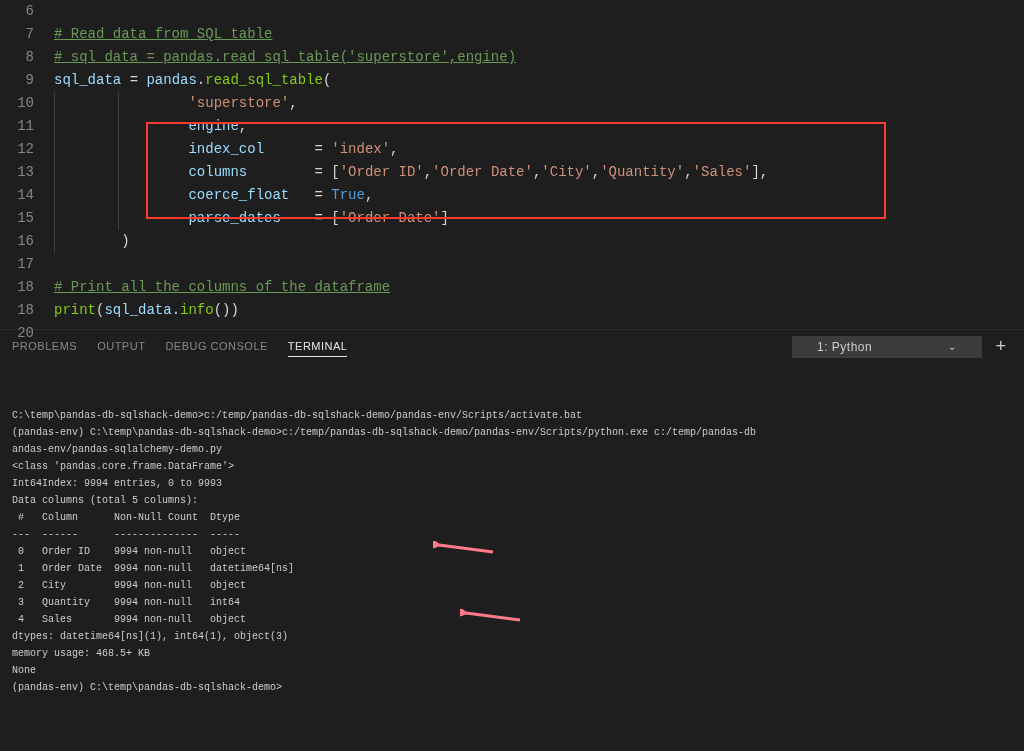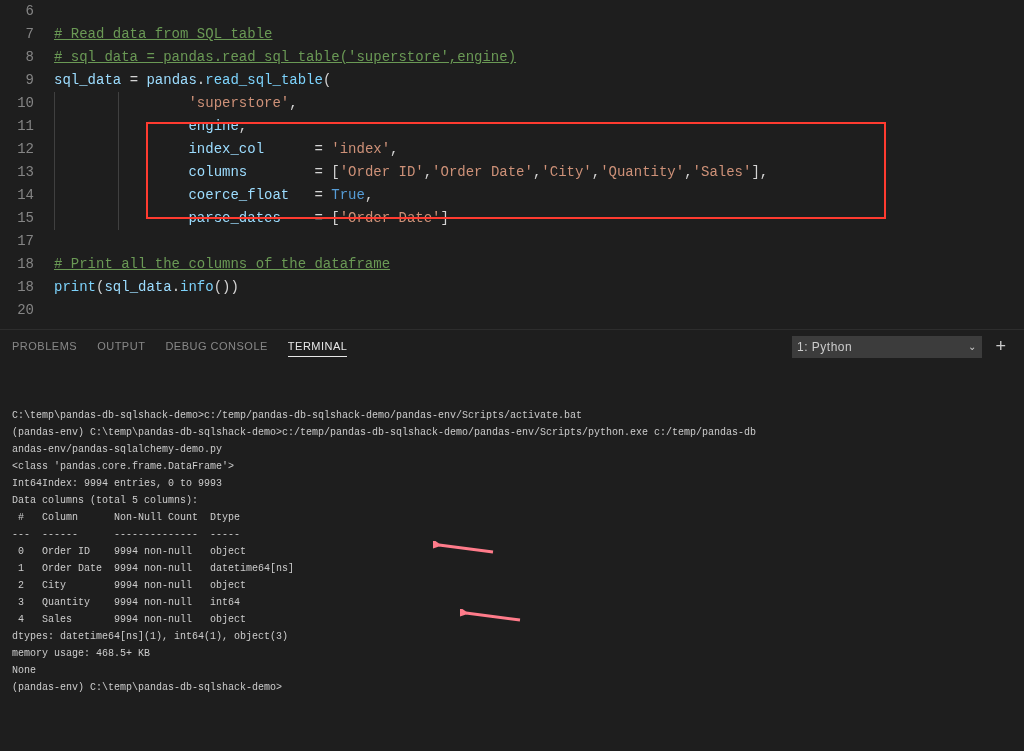--- a/index.html
+++ b/index.html
@@ -27,21 +27,21 @@
     padding-right: 20px;
     color: #858585;
     user-select: none;
   }
   .code {
     flex: 1;
     position: relative;
   }
   .c-comment { color: #6a9955; text-decoration: underline; }
   .c-ident   { color: #9cdcfe; }
-  .c-func    { color: #7dd3fc; }
+  .c-func    { color: #84cc16; }
   .c-string  { color: #ce9178; }
   .c-keyword { color: #569cd6; }
   .c-punct   { color: #d4d4d4; }
   .c-param   { color: #9cdcfe; }
 
   .redbox {
     position: absolute;
     border: 2px solid #ff3b30;
     pointer-events: none;
     left: 146px;
@@ -78,21 +78,21 @@
     align-items: center;
     gap: 8px;
   }
   .panel-select {
     background: #3c3c3c;
     border: 1px solid #3c3c3c;
     color: #cccccc;
     width: 190px;
     height: 22px;
     font-size: 12px;
-    padding: 0 4px;
+    padding: 0 24px;
     display: flex;
     align-items: center;
     justify-content: space-between;
     font-family: "Segoe UI", Arial, sans-serif;
   }
   .plus-btn {
     color: #cccccc;
     font-size: 18px;
     width: 22px;
     text-align: center;
@@ -134,20 +134,21 @@
       <div class="code-line"><div class="gutter">6</div><div class="code"><span></span></div></div>
       <div class="code-line"><div class="gutter">7</div><div class="code"><span><span class="c-comment"># Read data from SQL table</span></span></div></div>
       <div class="code-line"><div class="gutter">8</div><div class="code"><span><span class="c-comment"># sql_data = pandas.read_sql_table('superstore',engine)</span></span></div></div>
       <div class="code-line"><div class="gutter">9</div><div class="code"><span><span class="c-ident">sql_data</span> <span class="c-punct">=</span> <span class="c-ident">pandas</span><span class="c-punct">.</span><span class="c-func">read_sql_table</span><span class="c-punct">(</span></span></div></div>
       <div class="code-line"><div class="gutter">10</div><div class="code"><span class="indent-guide" style="left: 0px;"></span><span class="indent-guide" style="left: 64px;"></span><span>                <span class="c-string">'superstore'</span><span class="c-punct">,</span></span></div></div>
       <div class="code-line"><div class="gutter">11</div><div class="code"><span class="indent-guide" style="left: 0px;"></span><span class="indent-guide" style="left: 64px;"></span><span>                <span class="c-ident">engine</span><span class="c-punct">,</span></span></div></div>
       <div class="code-line"><div class="gutter">12</div><div class="code"><span class="indent-guide" style="left: 0px;"></span><span class="indent-guide" style="left: 64px;"></span><span>                <span class="c-param">index_col</span>      <span class="c-punct">=</span> <span class="c-string">'index'</span><span class="c-punct">,</span></span></div></div>
       <div class="code-line"><div class="gutter">13</div><div class="code"><span class="indent-guide" style="left: 0px;"></span><span class="indent-guide" style="left: 64px;"></span><span>                <span class="c-param">columns</span>        <span class="c-punct">= [</span><span class="c-string">'Order ID'</span><span class="c-punct">,</span><span class="c-string">'Order Date'</span><span class="c-punct">,</span><span class="c-string">'City'</span><span class="c-punct">,</span><span class="c-string">'Quantity'</span><span class="c-punct">,</span><span class="c-string">'Sales'</span><span class="c-punct">],</span></span></div></div>
       <div class="code-line"><div class="gutter">14</div><div class="code"><span class="indent-guide" style="left: 0px;"></span><span class="indent-guide" style="left: 64px;"></span><span>                <span class="c-param">coerce_float</span>   <span class="c-punct">=</span> <span class="c-keyword">True</span><span class="c-punct">,</span></span></div></div>
       <div class="code-line"><div class="gutter">15</div><div class="code"><span class="indent-guide" style="left: 0px;"></span><span class="indent-guide" style="left: 64px;"></span><span>                <span class="c-param">parse_dates</span>    <span class="c-punct">= [</span><span class="c-string">'Order Date'</span><span class="c-punct">]</span></span></div></div>
+      <div class="code-line"><div class="gutter">16</div><div class="code"><span class="indent-guide" style="left: 0px;"></span><span>        <span class="c-punct">)</span></span></div></div>
       <div class="code-line"><div class="gutter">17</div><div class="code"><span></span></div></div>
       <div class="code-line"><div class="gutter">18</div><div class="code"><span><span class="c-comment"># Print all the columns of the dataframe</span></span></div></div>
       <div class="code-line"><div class="gutter">18</div><div class="code"><span><span class="c-func">print</span><span class="c-punct">(</span><span class="c-ident">sql_data</span><span class="c-punct">.</span><span class="c-func">info</span><span class="c-punct">())</span></span></div></div>
       <div class="code-line"><div class="gutter">20</div><div class="code"><span></span></div></div>
     </div>
 </div>
 
 <div class="panel-bar">
   <div id="panel-tabs" style="display:flex;gap:20px;">
       <div class="panel-tab">PROBLEMS</div>

